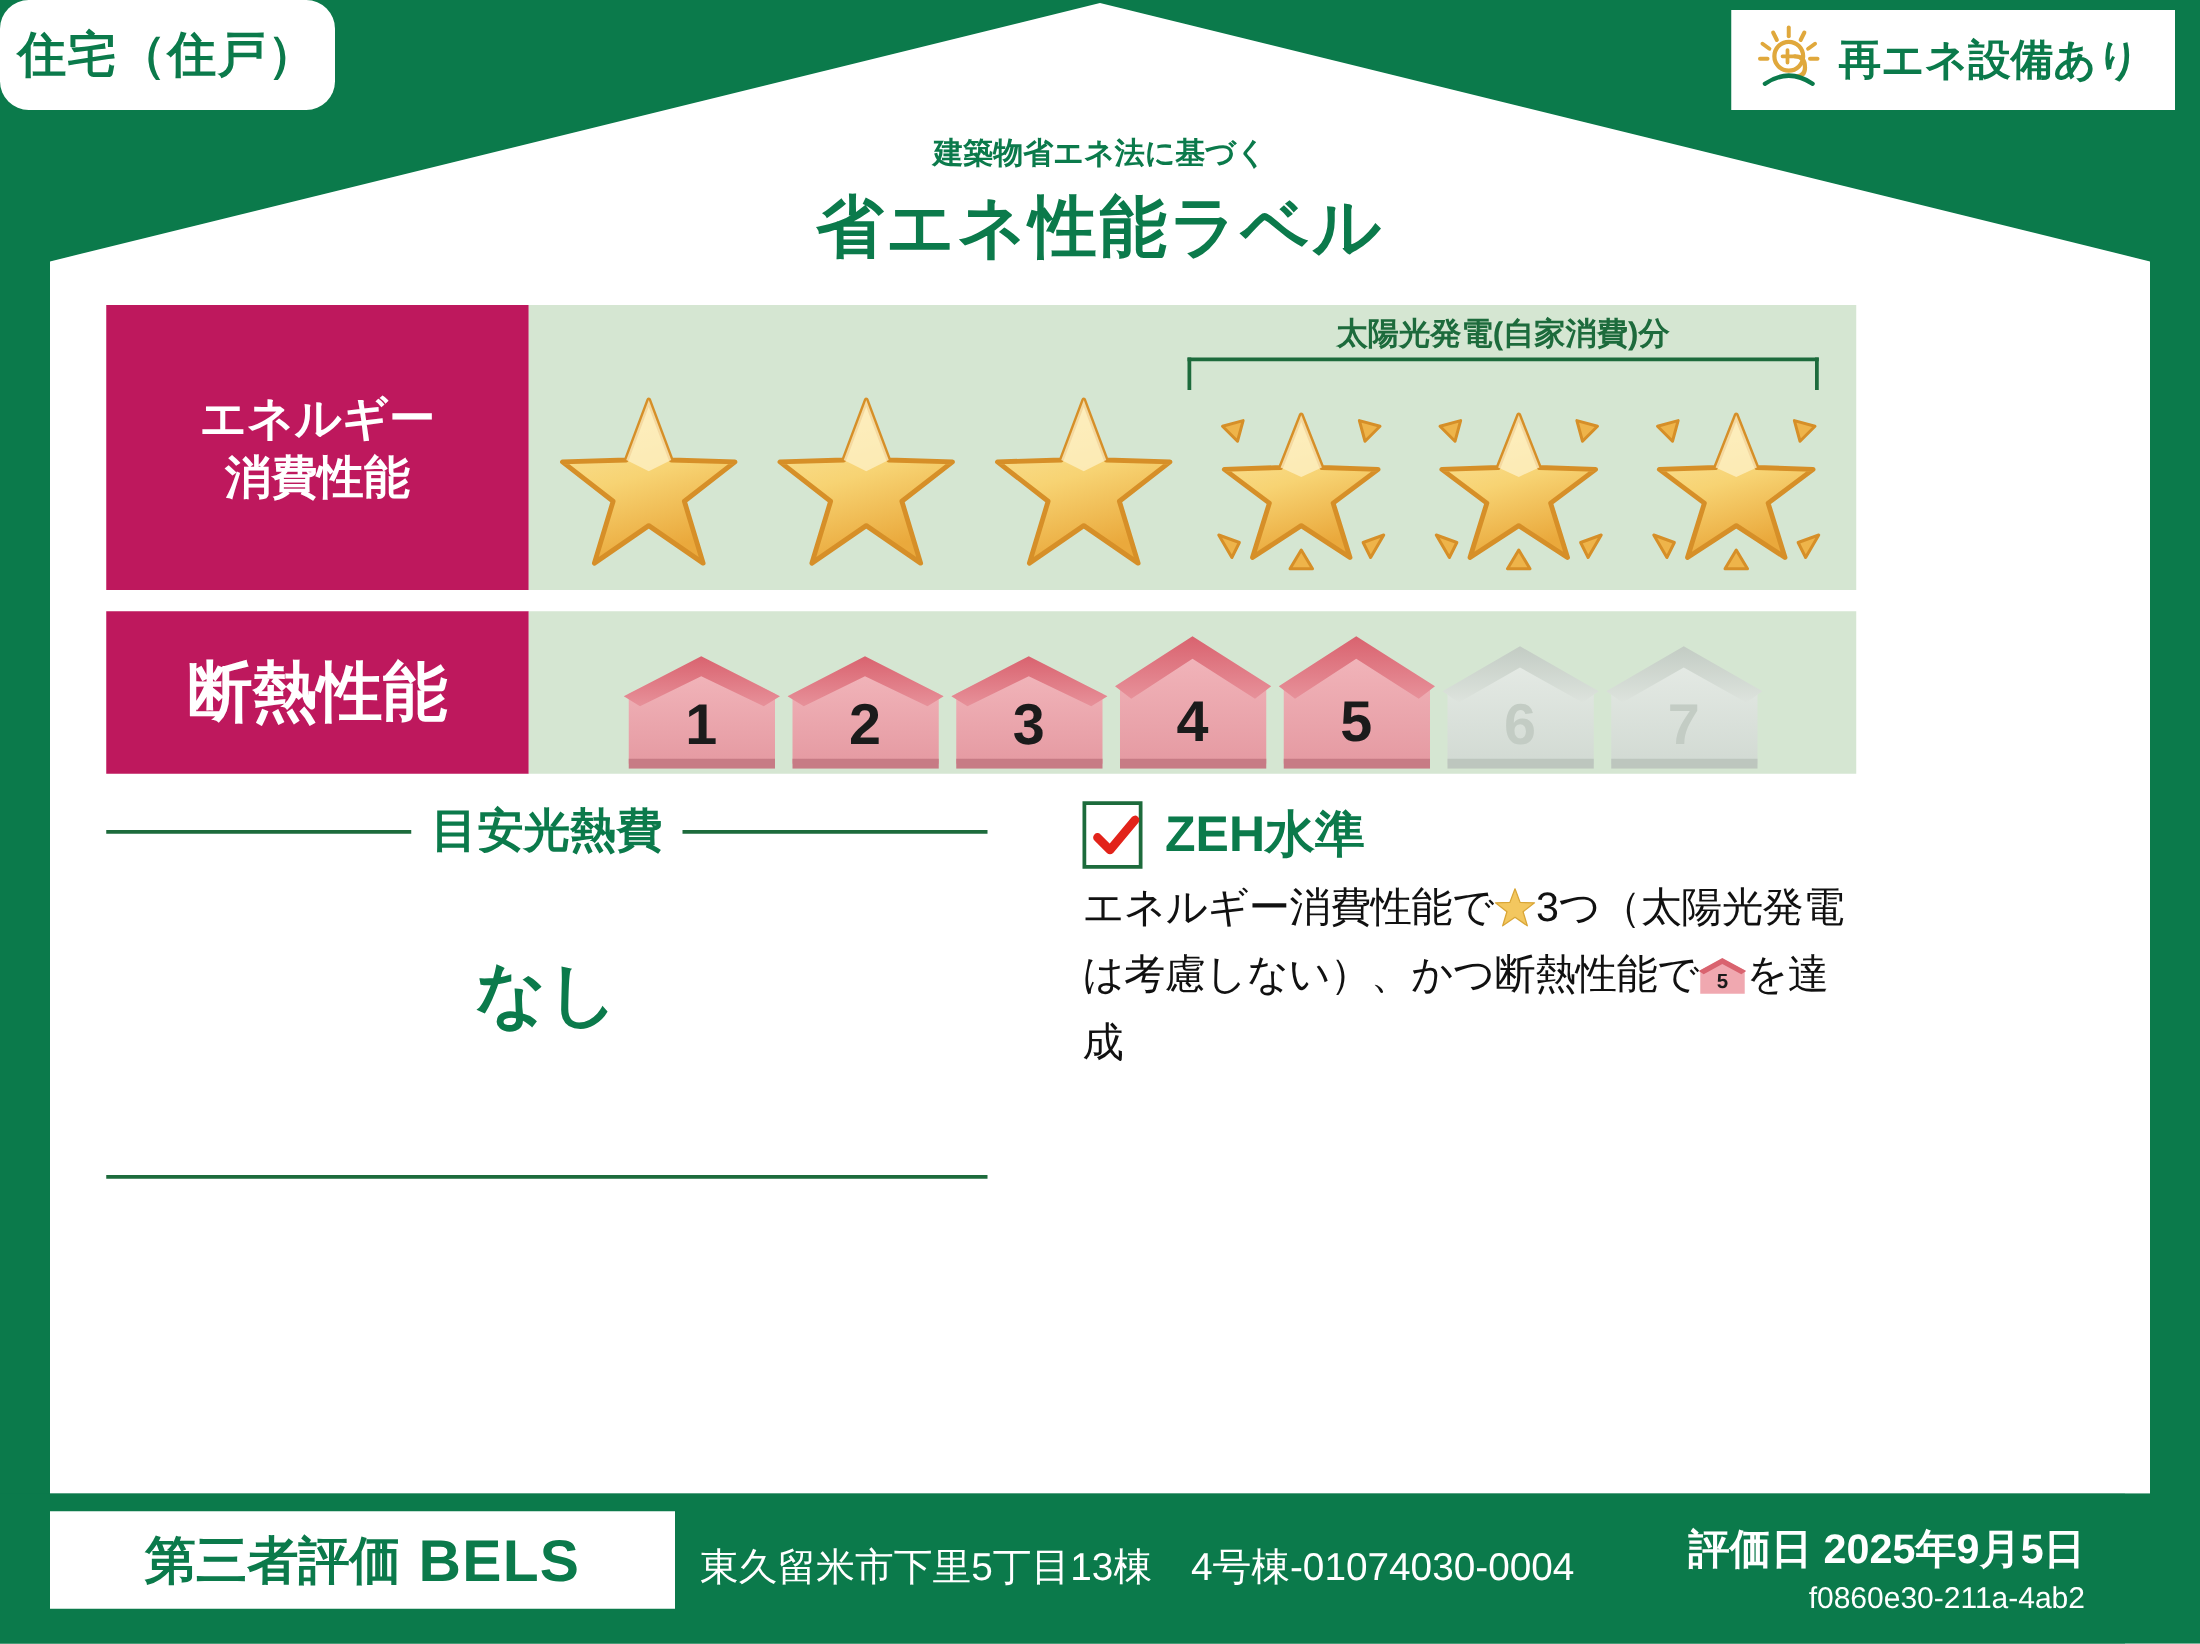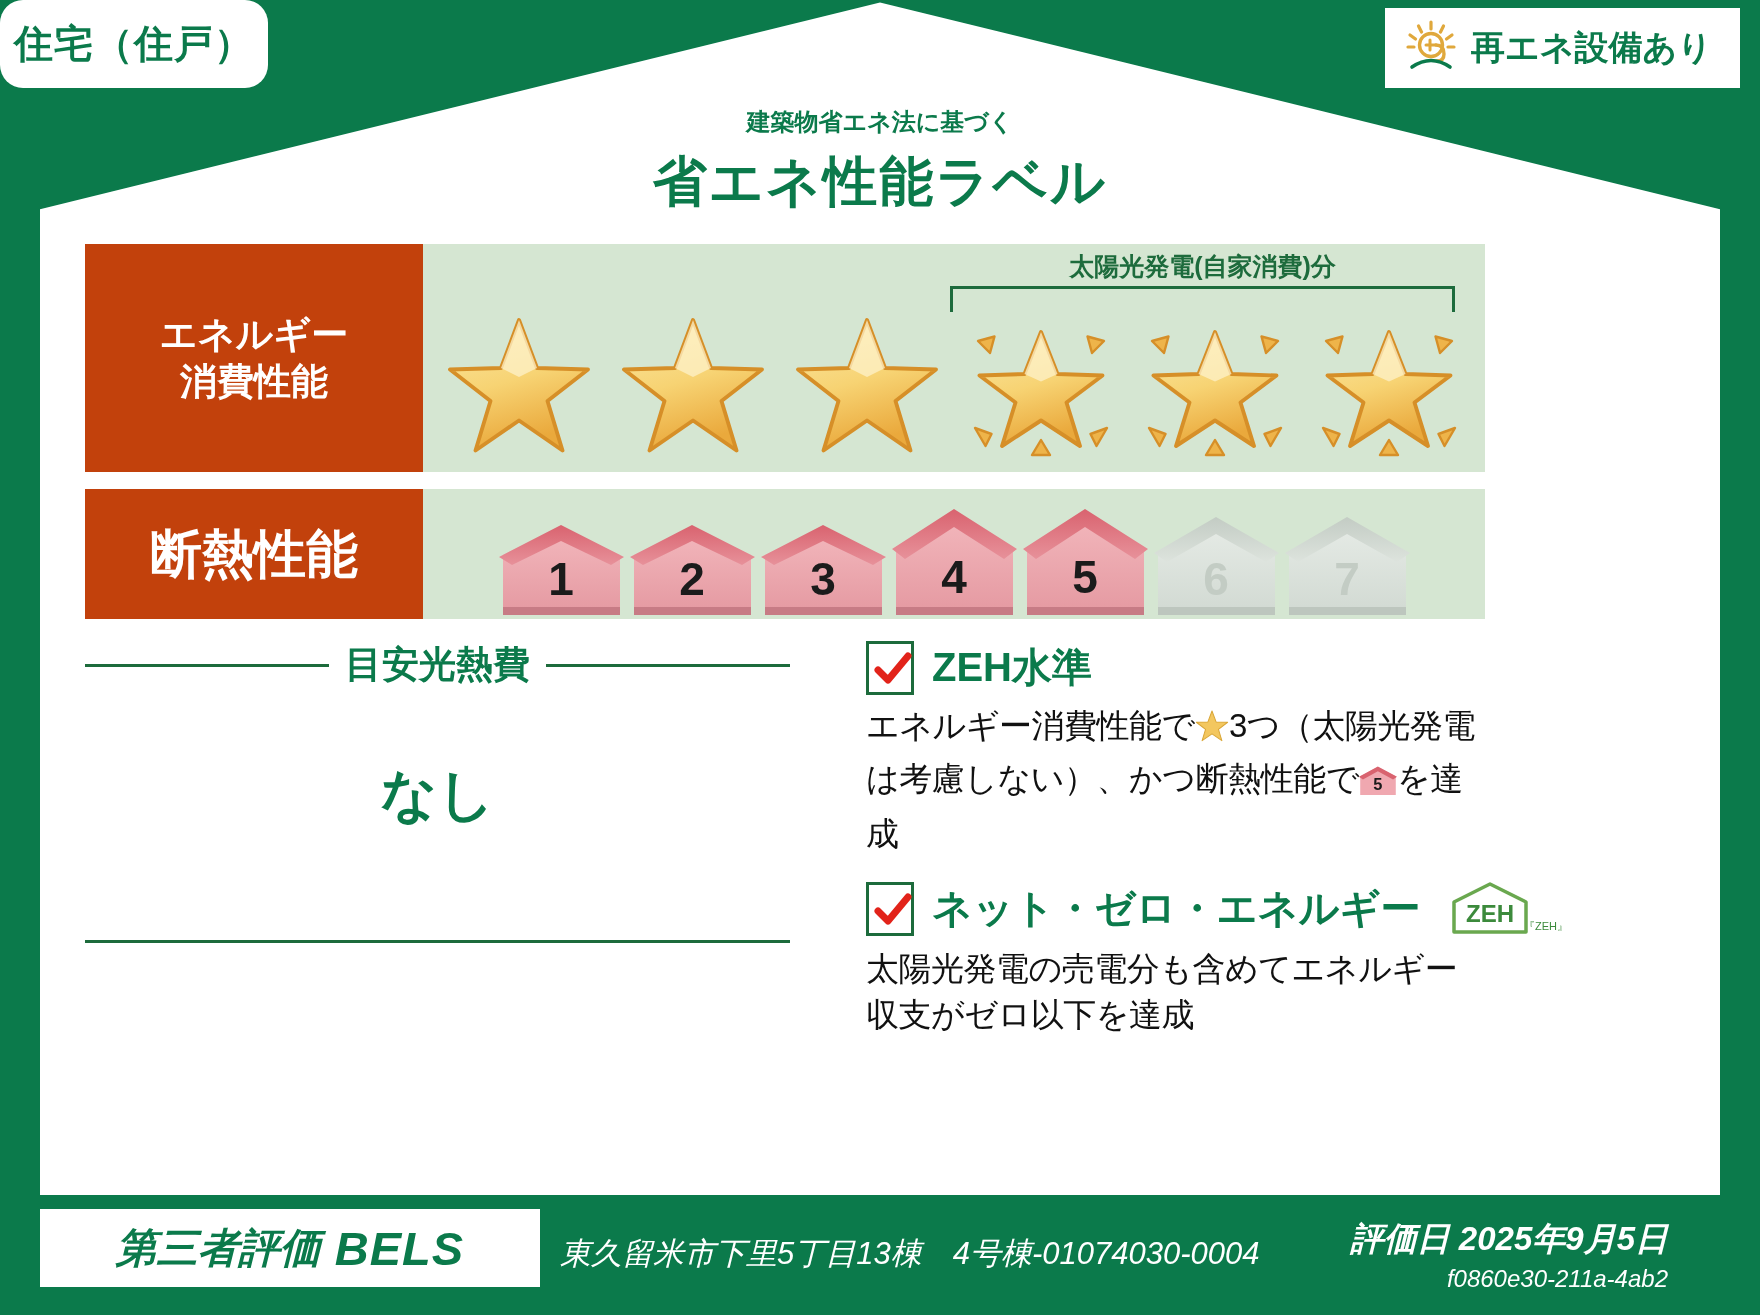--- a/index.html
+++ b/index.html
@@ -83,21 +83,21 @@
     position: absolute;
     left: 85px;
     width: 1400px;
     display: flex;
   }
   .perf-row.energy { top: 244px; height: 228px; }
   .perf-row.insul  { top: 489px; height: 130px; }
 
   .perf-label {
     width: 338px;
-    background: #c2410c;
+    background: #be185d;
     color: #ffffff;
     display: flex;
     flex-direction: column;
     align-items: center;
     justify-content: center;
     font-weight: bold;
     line-height: 1.28;
   }
   .perf-row.energy .perf-label { font-size: 37px; }
   .perf-row.insul  .perf-label { font-size: 52px; }
@@ -225,21 +225,20 @@
     margin-left: 10px;
     vertical-align: -10px;
   }
 
   
   .footer {
     position: absolute;
     left: 0; bottom: 0;
     width: 1700px; height: 120px;
     background: #0b7a4b;
-    font-style: italic;
   }
   .bels-chip {
     position: absolute;
     left: 40px; top: 14px;
     width: 500px; height: 78px;
     background: #ffffff;
     display: flex; align-items: center; justify-content: center;
     gap: 14px;
   }
   .bels-chip .jp {
@@ -506,41 +505,20 @@
               <polygon points="50,6 62,38 96,39 69,60 79,93 50,73 21,93 31,60 4,39 38,38" fill="#f3c75f" stroke="#d9a637" stroke-width="3" stroke-linejoin="round"></polygon>
             </svg></span><span>3つ（太陽光発電</span><br>
         <span>は考慮しない）、かつ断熱性能で</span><span class="inline-house"><svg width="38" height="34" viewBox="0 0 125 100">
               <polygon points="4,34 62,4 121,34 121,96 4,96" fill="#f0a8b0"></polygon>
               <polygon points="0,36 62,2 125,36 112,45 62,18 13,45" fill="#d9636f"></polygon>
               <text x="62" y="80" text-anchor="middle" font-family="Liberation Sans, sans-serif" font-size="54" font-weight="bold" fill="#1b1b1b">5</text>
             </svg></span><span>を達成</span>
       </div>
     </div>
 
-    <div class="zeh-item" style="margin-top:22px;">
-      <div class="zeh-head">
-        <div class="chk">
-          <svg width="40" height="40" viewBox="0 0 40 40">
-            <path d="M5 20 L15 30 L35 6" fill="none" stroke="#e2231a" stroke-width="7" stroke-linecap="round" stroke-linejoin="round"></path>
-          </svg>
-        </div>
-        <div class="zeh-title">ネット・ゼロ・エネルギー</div>
-        <span class="zeh-logo">
-          <svg width="118" height="58" viewBox="0 0 118 58">
-            <polygon points="6,22 42,4 78,22 78,52 6,52" fill="none" stroke="#6aa84f" stroke-width="3.5" stroke-linejoin="round"></polygon>
-            <text x="42" y="42" text-anchor="middle" font-family="Liberation Sans, sans-serif" font-size="24" font-weight="bold" fill="#3c8a3c">ZEH</text>
-            <text x="98" y="50" text-anchor="middle" font-family="Liberation Sans, sans-serif" font-size="11" fill="#3c8a3c">『ZEH』</text>
-          </svg>
-        </span>
-      </div>
-      <div class="zeh-desc">
-        <span>太陽光発電の売電分も含めてエネルギー</span><br>
-        <span>収支がゼロ以下を達成</span>
-      </div>
-    </div>
   </div>
 
   <div class="footer">
     <div class="bels-chip">
       <span class="jp">第三者評価</span>
       <span class="en">BELS</span>
     </div>
     <div class="addr">東久留米市下里5丁目13棟　4号棟-01074030-0004</div>
     <div class="eval-date">評価日 2025年9月5日</div>
     <div class="eval-id">f0860e30-211a-4ab2</div>

